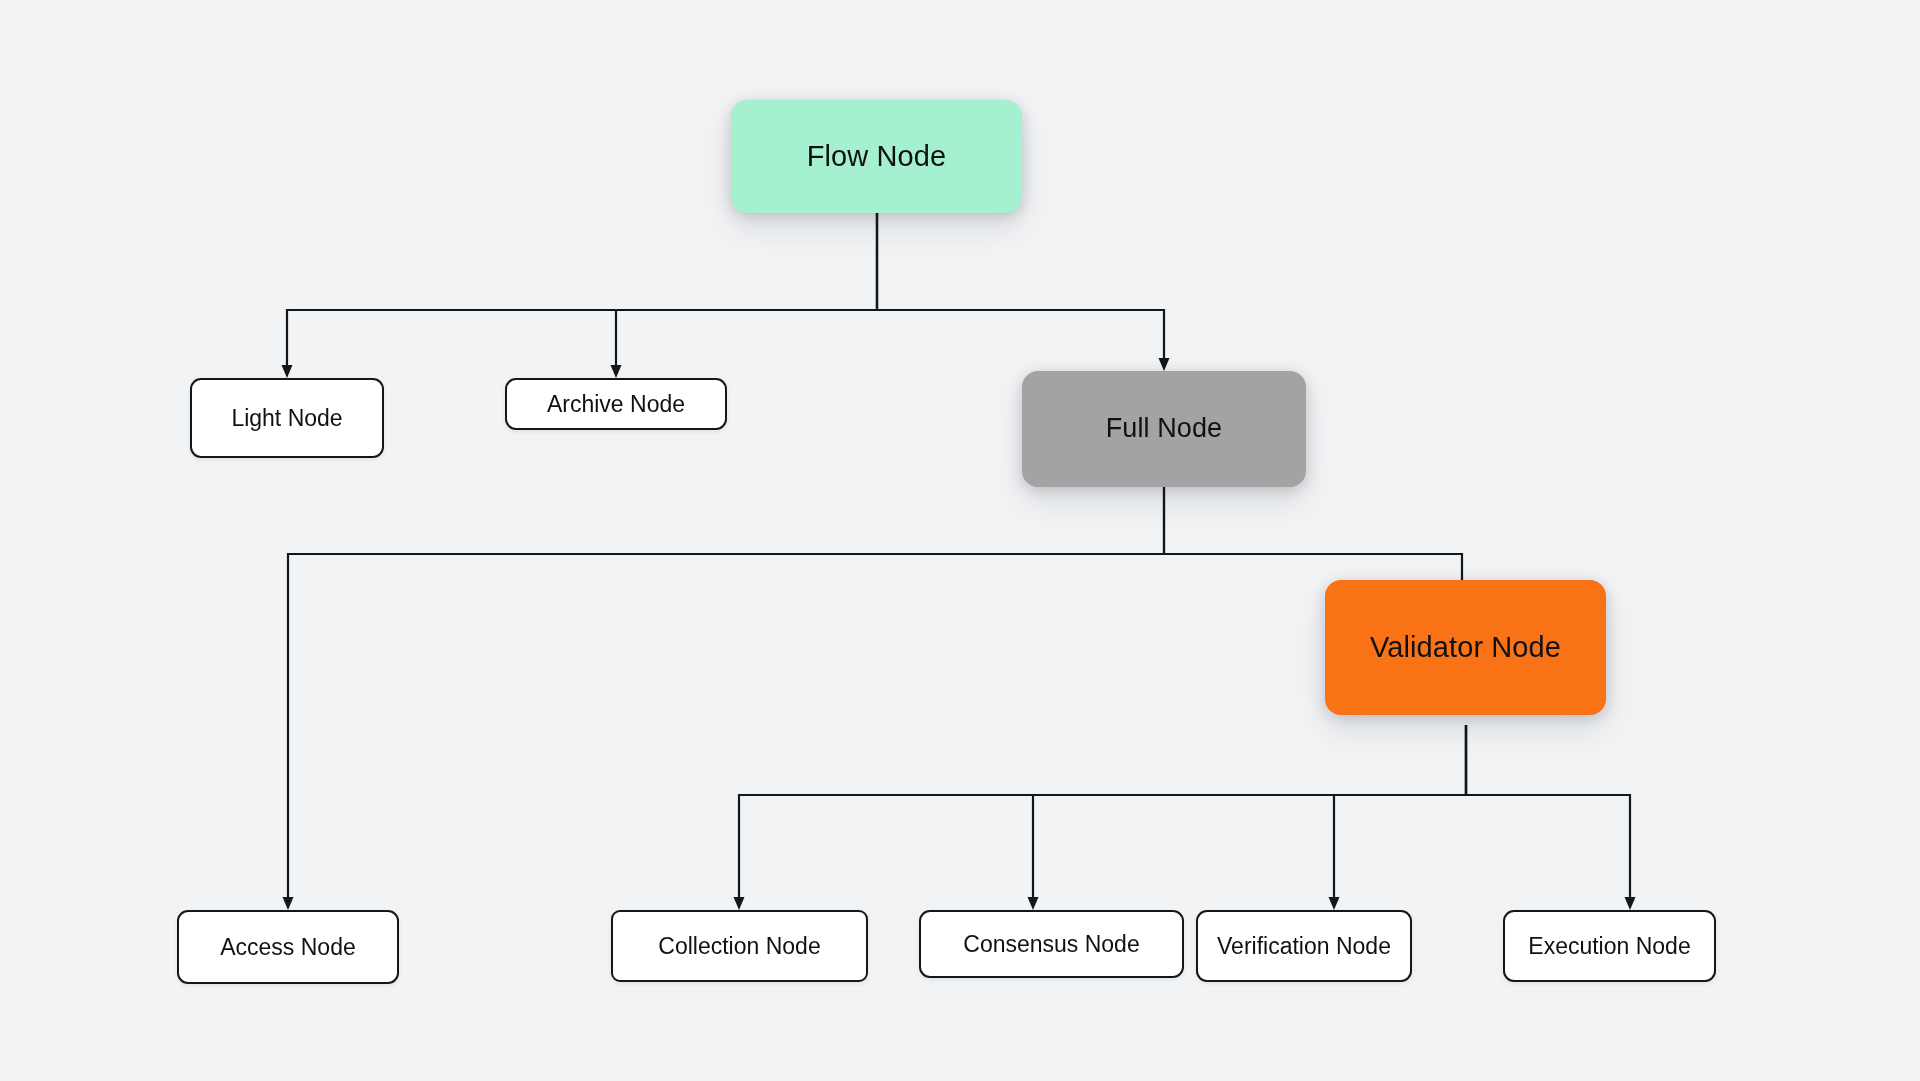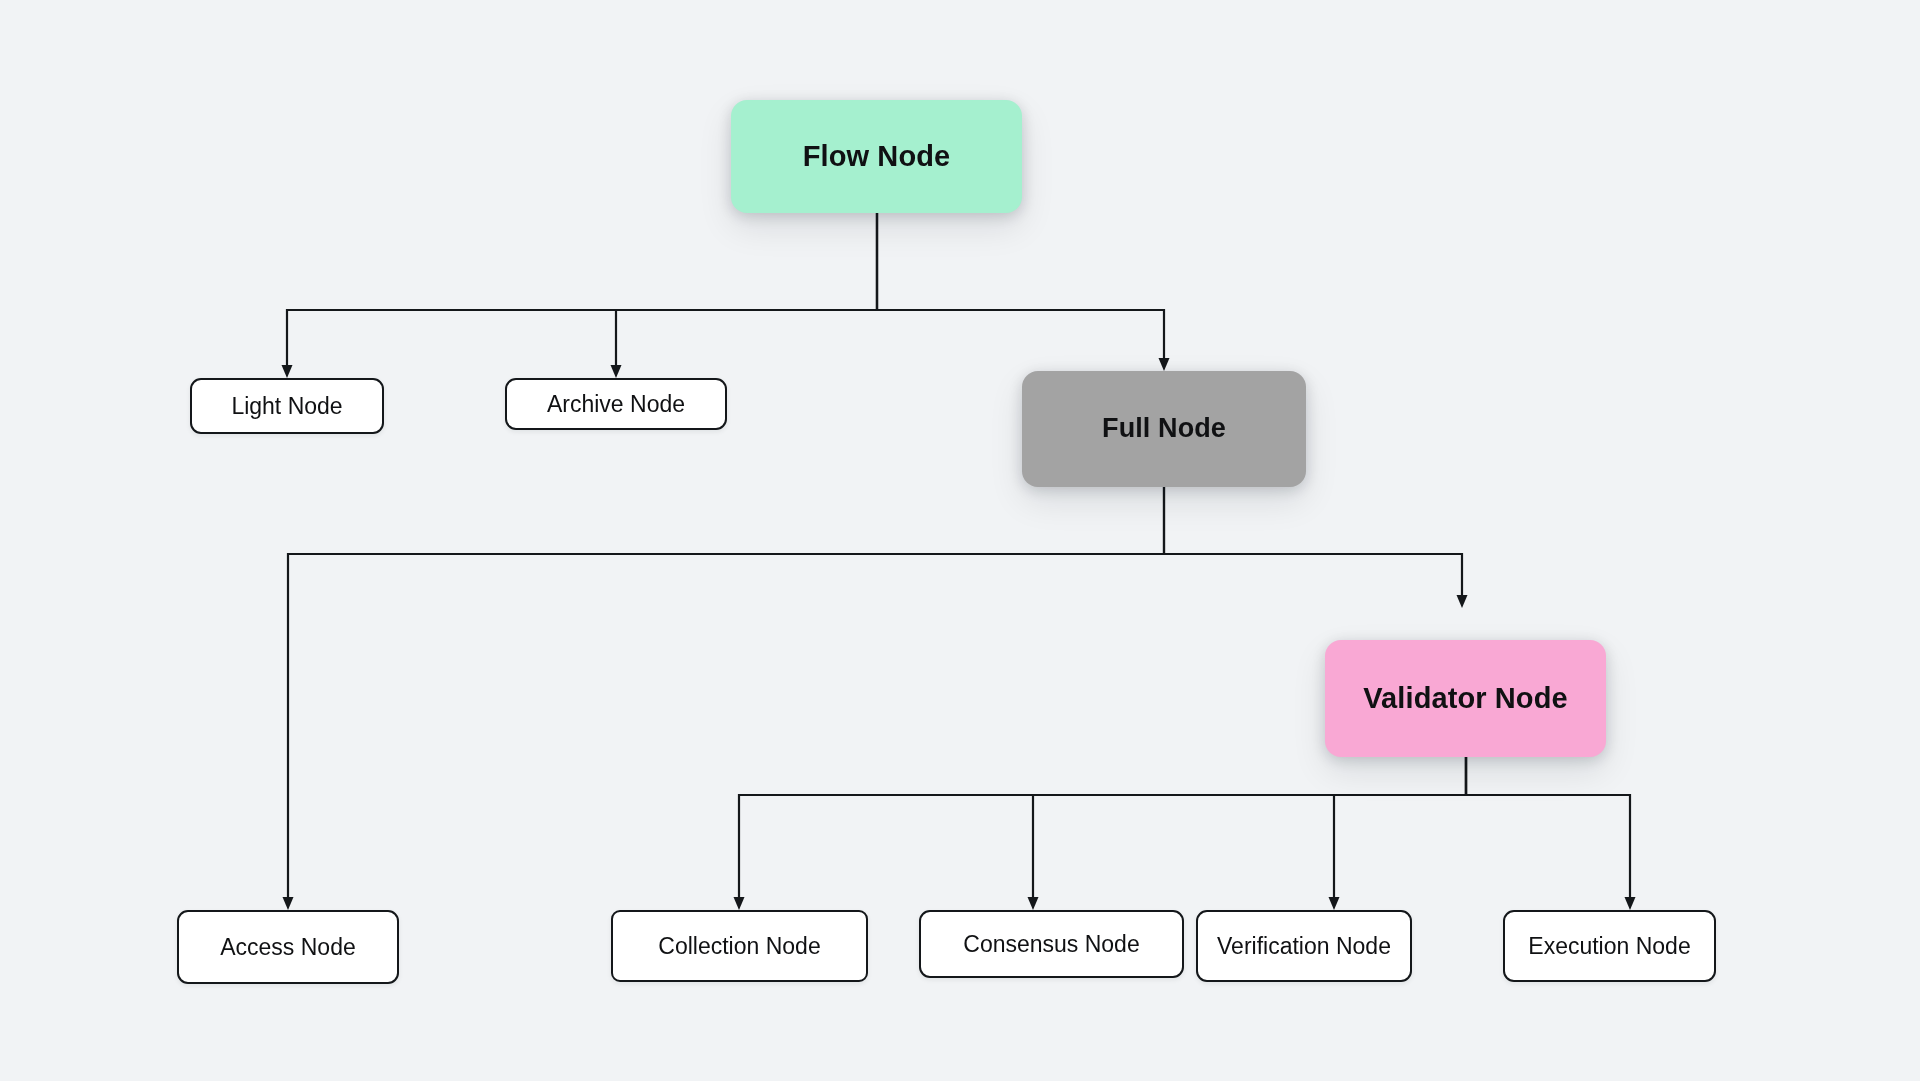--- a/index.html
+++ b/index.html
@@ -41,21 +41,21 @@
     z-index: 2;
   }
   
   .node.tinted {
     border: none;
     border-radius: 16px;
     box-shadow: 0 3px 14px rgba(12, 20, 28, 0.16),
                 0 14px 34px rgba(12, 20, 28, 0.10);
   }
   .node.tinted .node-label {
-    font-weight: 700;
+    font-weight: 400;
     letter-spacing: 0.1px;
   }
   
   .node.plain {
     background: #ffffff;
     border: 2px solid #14171a;
     border-radius: 11px;
     box-shadow: 0 2px 5px rgba(15, 22, 30, 0.07);
   }
   .node-label {
@@ -107,30 +107,30 @@
       <g>
         <polyline points="1466,725 1466,795 1630,795 1630,897" fill="none" stroke="#14171a" stroke-width="2.2" stroke-linecap="butt" stroke-linejoin="miter"></polyline>
         <polygon points="1630,910 1624.5,897 1635.5,897" fill="#14171a"></polygon>
       </g>
     </svg>
 
   <div id="node-layer">
       <div class="node tinted size-lg" style="left: 731px; top: 100px; width: 291px; height: 113px; background: rgb(165, 240, 207);">
         <span class="node-label">Flow Node</span>
       </div>
-      <div class="node plain size-sm" style="left: 190px; top: 378px; width: 194px; height: 56px;">
+      <div class="node plain size-sm" style="left: 190px; top: 378px; width: 194px; height: 80px;">
         <span class="node-label">Light Node</span>
       </div>
       <div class="node plain size-sm" style="left: 505px; top: 378px; width: 222px; height: 52px; text-align: right;">
         <span class="node-label">Archive Node</span>
       </div>
       <div class="node tinted size-md" style="left: 1022px; top: 371px; width: 284px; height: 116px; background: #a3a3a3;">
         <span class="node-label">Full Node</span>
       </div>
-      <div class="node tinted size-lg" style="left: 1325px; top: 640px; width: 281px; height: 117px; background: #f9a8d4;">
+      <div class="node tinted size-lg" style="left: 1325px; top: 580px; width: 281px; height: 135px; background: #f97316;">
         <span class="node-label">Validator Node</span>
       </div>
       <div class="node plain size-sm" style="left: 177px; top: 910px; width: 222px; height: 74px;">
         <span class="node-label">Access Node</span>
       </div>
       <div class="node plain size-sm" style="left: 611px; top: 910px; width: 257px; height: 72px; border-radius: 9px;">
         <span class="node-label">Collection Node</span>
       </div>
       <div class="node plain size-sm" style="left: 919px; top: 910px; width: 265px; height: 68px;">
         <span class="node-label">Consensus Node</span>

